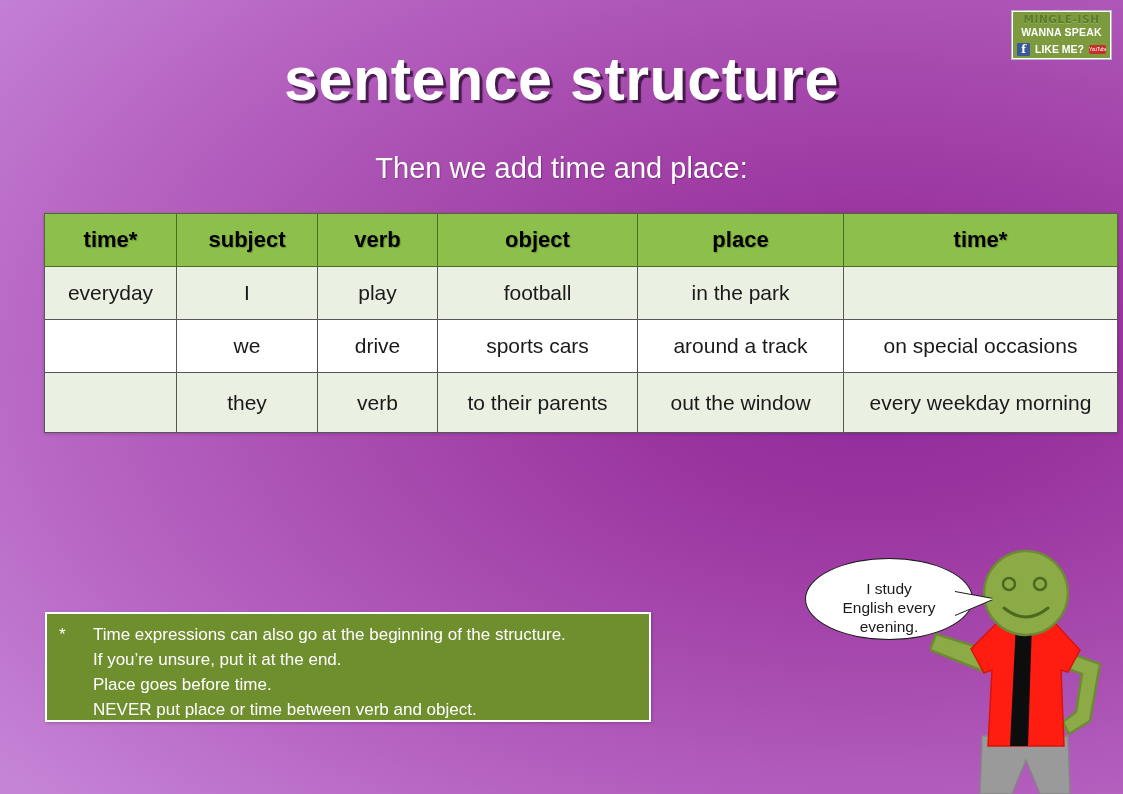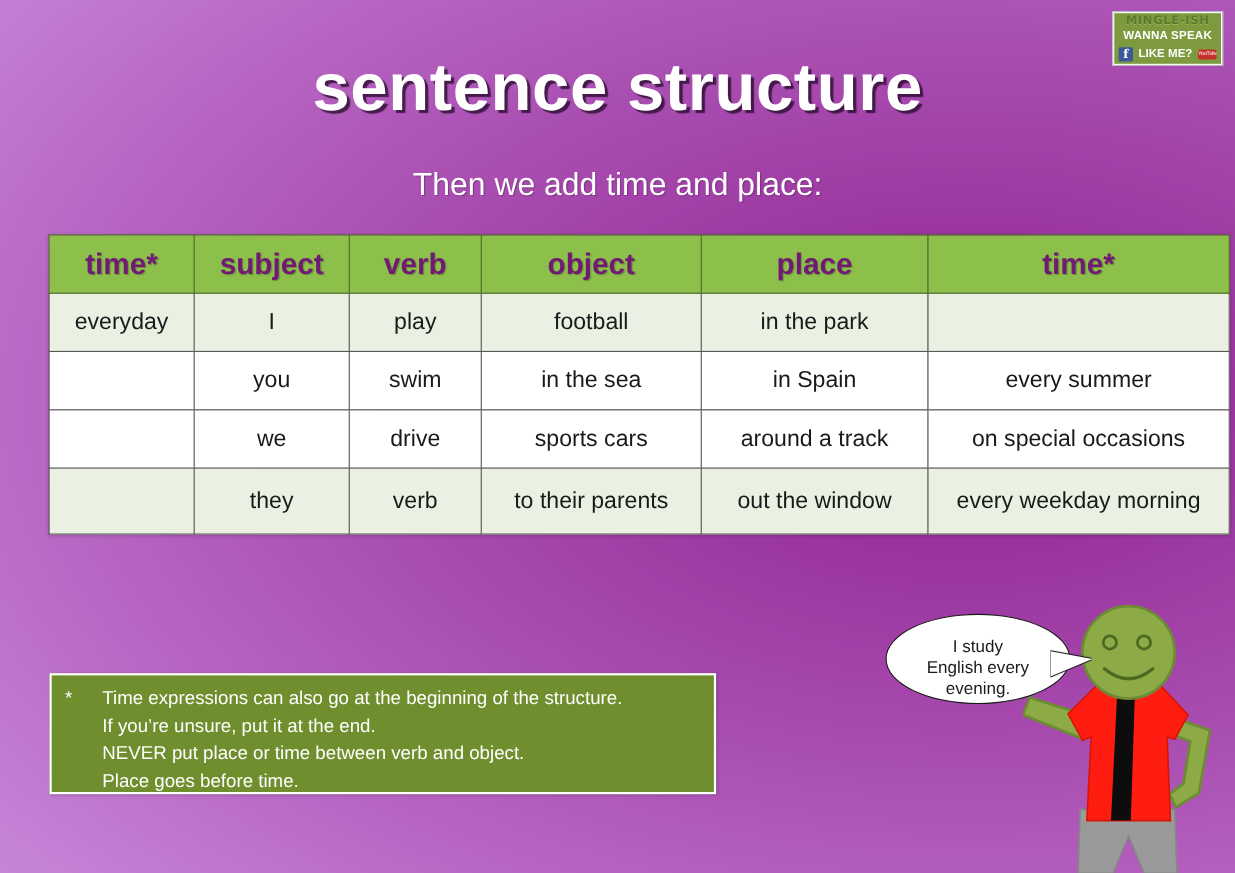--- a/index.html
+++ b/index.html
@@ -152,23 +152,23 @@
     border: 1px solid #575757;
     text-align: center;
     vertical-align: middle;
     font-size: 21px;
     color: #1a1a1a;
     font-weight: normal;
     padding: 0 4px;
   }
   #grid thead th {
     background: #8dbf4b;
-    color: #701a75;
-    font-weight: bold;
-    font-size: 27px;
+    color: #000000;
+    font-weight: bold;
+    font-size: 22px;
     height: 52px;
     border-color: #4f6b28;
     text-shadow: 1px 1px 1px rgba(70,95,35,0.45);
   }
   #grid tbody tr { height: 53px; }
   #grid tbody tr.shade td { background: #eaf0e2; }
   #grid tbody tr.plain td { background: #ffffff; }
   #grid tbody tr.tall { height: 60px; }
   .c0 { width: 123px; }
   .c1 { width: 132px; }
@@ -287,28 +287,20 @@
       <tr class="shade">
         <td class="c0">everyday</td>
         <td class="c1">I</td>
         <td class="c2">play</td>
         <td class="c3">football</td>
         <td class="c4">in the park</td>
         <td class="c5"></td>
       </tr>
       <tr class="plain">
         <td class="c0"></td>
-        <td class="c1">you</td>
-        <td class="c2">swim</td>
-        <td class="c3">in the sea</td>
-        <td class="c4">in Spain</td>
-        <td class="c5">every summer</td>
-      </tr>
-      <tr class="plain">
-        <td class="c0"></td>
         <td class="c1">we</td>
         <td class="c2">drive</td>
         <td class="c3">sports cars</td>
         <td class="c4">around a track</td>
         <td class="c5">on special occasions</td>
       </tr>
       <tr class="shade tall">
         <td class="c0"></td>
         <td class="c1">they</td>
         <td class="c2">verb</td>
@@ -325,25 +317,25 @@
           <tr>
         <td class="bullet-col">*</td>
         <td>Time expressions  can also go at the beginning  of the structure.</td>
       </tr>
       <tr>
         <td class="bullet-col"></td>
         <td>If you’re unsure,  put it at the end.</td>
       </tr>
       <tr>
         <td class="bullet-col"></td>
-        <td>NEVER  put place or time between verb and object.</td>
+        <td>Place goes before time.</td>
       </tr>
       <tr>
         <td class="bullet-col"></td>
-        <td>Place goes before time.</td>
+        <td>NEVER  put place or time between verb and object.</td>
       </tr>
     </tbody>
       </table>
   </div>
 
   <div id="bubble">
     <div id="bubble-text">
       <div>I study</div>
       <div>English every</div>
       <div>evening.</div>

